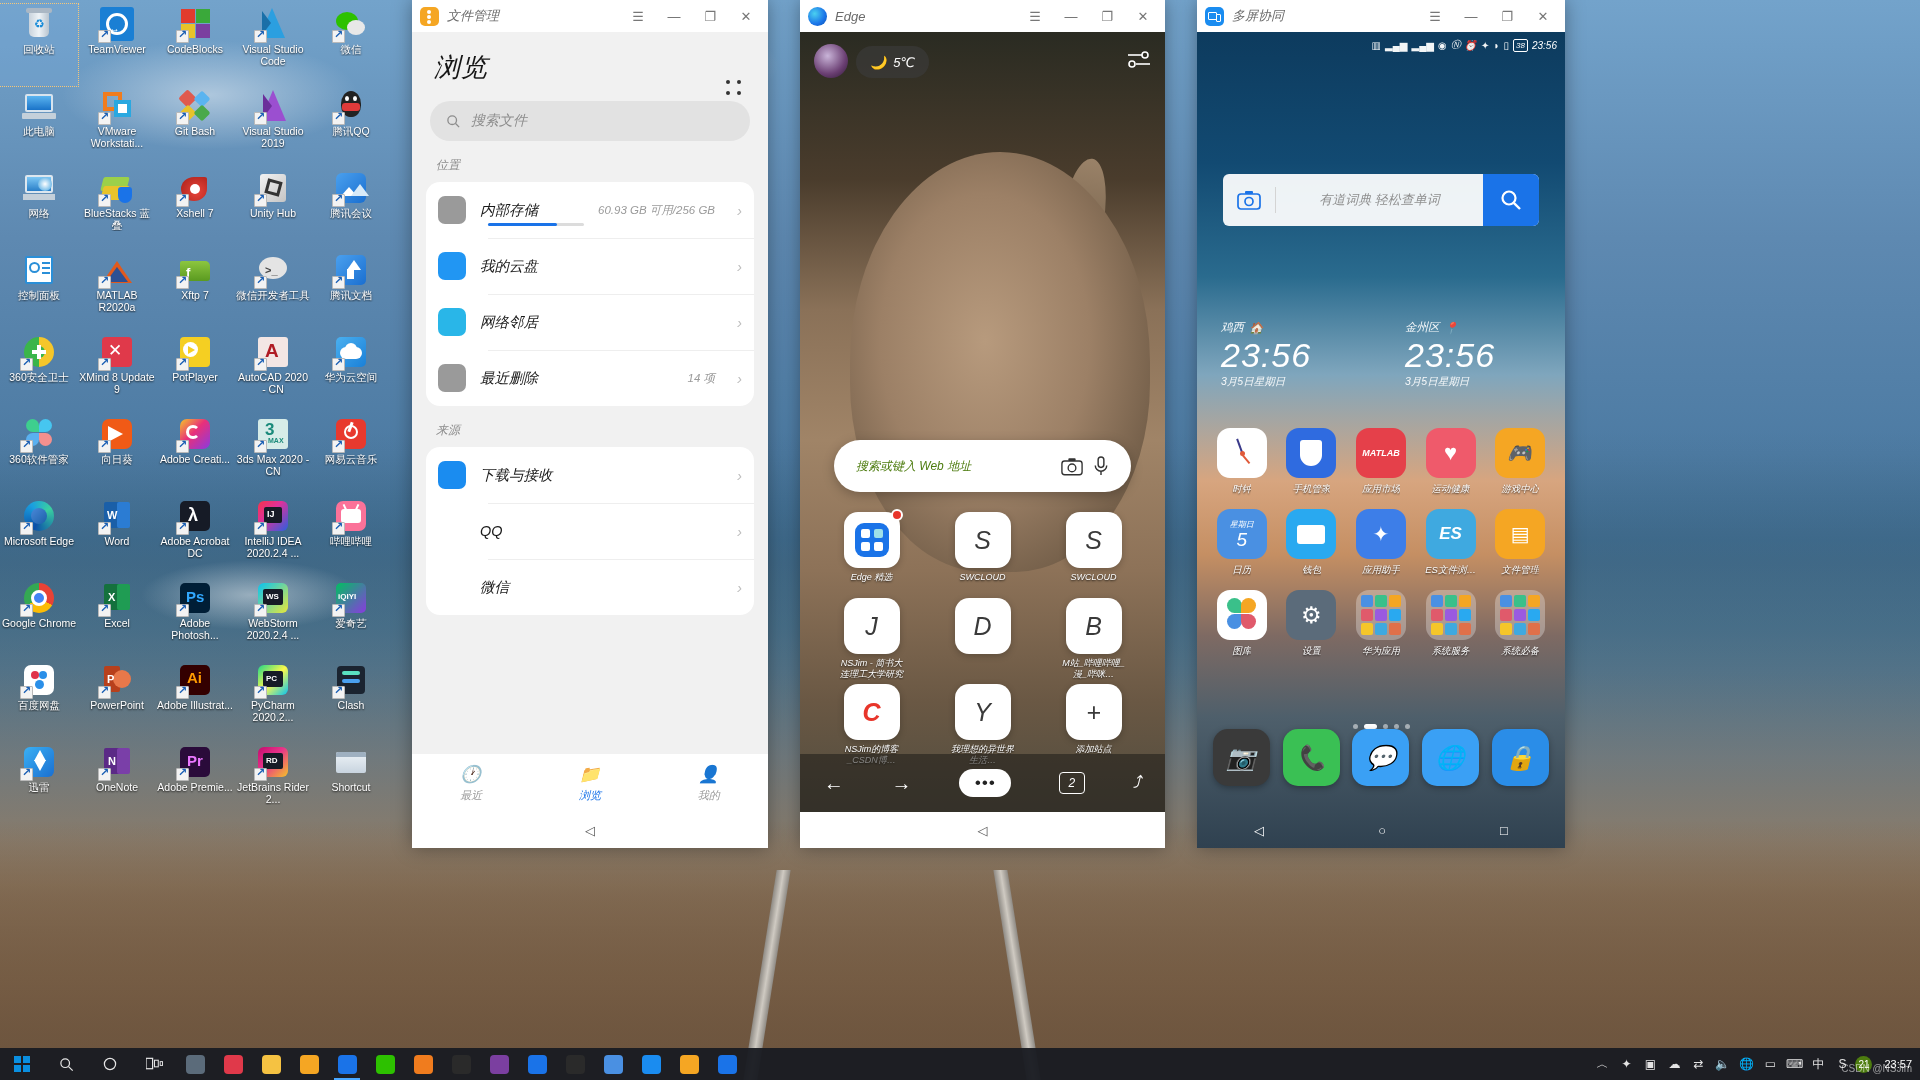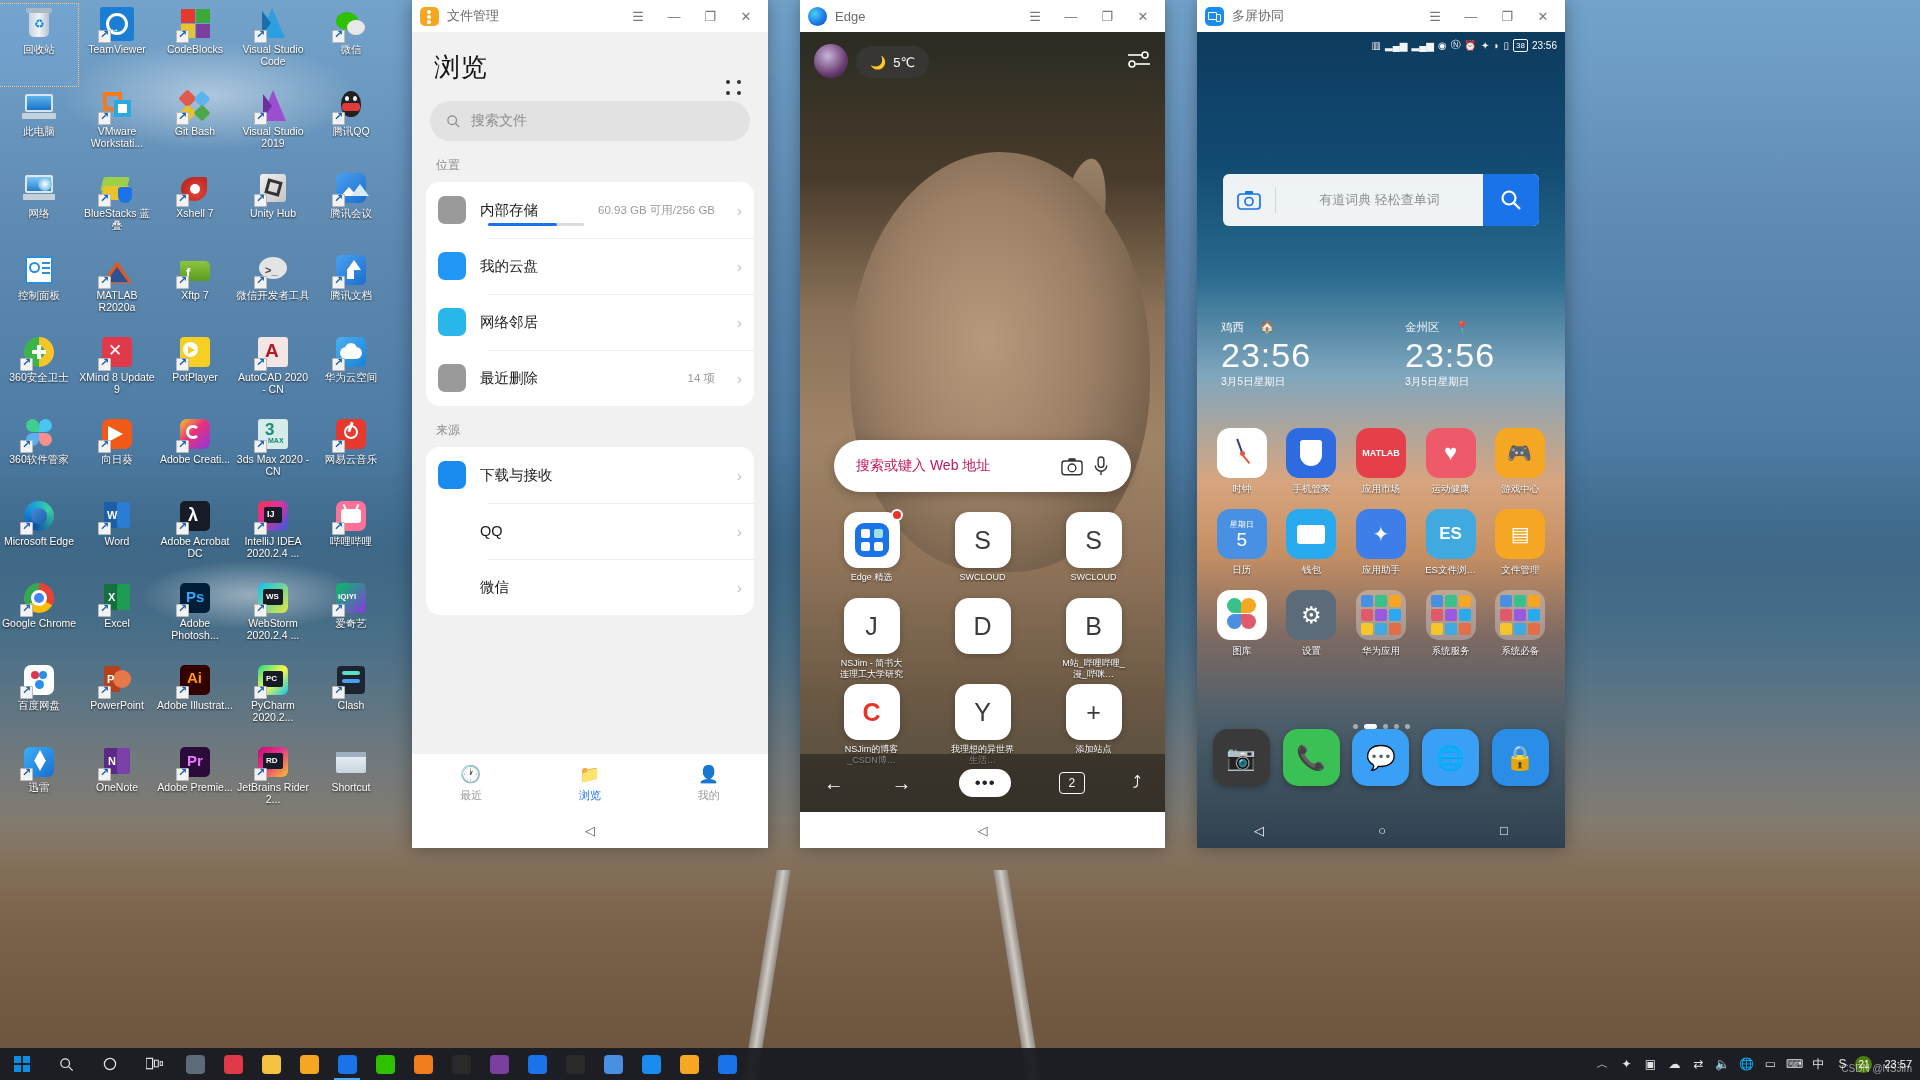--- a/index.html
+++ b/index.html
@@ -49,21 +49,21 @@
   }
   .shortcut-arrow {
     position:absolute; left:-2px; bottom:-2px; width:13px; height:13px;
     background:#f3f3f3; border:1px solid #b9b9b9; border-radius:1px;
   }
   .shortcut-arrow::after {
     content:"↗"; position:absolute; left:1px; top:-3px; font-size:11px; color:#1a5fb4; font-weight:bold;
   }
 
   
-  .pwin { position:absolute; top:0; background:#fff; box-shadow:0 0 18px rgba(0,0,0,.35); overflow:hidden; }
+  .pwin { position:absolute; top:0; background:#fff; box-shadow:0 0 18px rgba(0,0,0,.35); overflow:hidden;font-style:italic; }
   .ptitle { height:32px; background:#fff; display:flex; align-items:center; padding:0 8px; gap:8px; }
   .ptitle .tname { font-size:13px; color:#6b6b6b; flex:1; }
   .ptitle .wbtn { width:28px; height:26px; display:flex; align-items:center; justify-content:center; color:#777; font-size:13px; }
   .appicn { width:19px; height:19px; border-radius:5px; flex:none; position:relative; }
 
   
   #fm { left:412px; width:356px; height:848px; background:#f1f1f1; }
   #fm .fmbody { height:816px; background:#f1f1f1; position:relative; overflow:hidden; }
   #fm h1 { font-size:26px; color:#161616; font-weight:400; padding:18px 22px 8px; letter-spacing:1px; }
   #fm .dots4 { position:absolute; right:22px; top:46px; width:20px; height:20px; }
@@ -101,21 +101,21 @@
     border-radius:50% 50% 45% 45%;
   }
   #edge .ear { position:absolute; width:42px; height:120px; background:linear-gradient(180deg,#9a8268,#6d5a45); border-radius:50% 50% 30% 30%; }
   #edge .avatar { position:absolute; left:14px; top:12px; width:34px; height:34px; border-radius:50%;
      background:radial-gradient(circle at 40% 35%, #c9b4d8, #6b3f73 60%, #2c1832); }
   #edge .weather { position:absolute; left:56px; top:14px; height:32px; border-radius:16px; background:rgba(60,60,60,.62);
      display:flex; align-items:center; gap:7px; padding:0 14px; color:#fff; font-size:13px; }
   #edge .settings-ic { position:absolute; right:14px; top:16px; width:24px; height:22px; }
   #edge .obox { position:absolute; left:34px; right:34px; top:408px; height:52px; background:#fff; border-radius:26px;
      display:flex; align-items:center; padding:0 22px; gap:10px; box-shadow:0 3px 12px rgba(0,0,0,.25); }
-  #edge .obox .ph { flex:1; color:#be185d; font-size:14px; }
+  #edge .obox .ph { flex:1; color:#4d7c0f; font-size:12px; }
   #edge .dial { position:absolute; left:20px; right:20px; top:480px; }
   #edge .drow { display:flex; gap:8px; margin-bottom:4px; }
   #edge .dcell { width:auto; flex:1; display:flex; flex-direction:column; align-items:center; gap:4px; }
   #edge .dtile { width:56px; height:56px; border-radius:14px; background:#fff; display:flex; align-items:center; justify-content:center;
      font-size:25px; color:#3a3a3a; position:relative; box-shadow:0 2px 7px rgba(0,0,0,.22); }
   #edge .dlabel { font-size:9px; color:#fff; text-align:center; line-height:10.5px; height:22px; overflow:hidden; text-shadow:0 1px 2px rgba(0,0,0,.8); width:66px; }
   #edge .badge { position:absolute; right:-3px; top:-3px; width:12px; height:12px; border-radius:50%; background:#e8352a; border:2px solid #fff; }
   #edge .ebar { position:absolute; left:0; right:0; bottom:36px; height:58px; background:rgba(30,28,24,.55); display:flex; align-items:center; justify-content:space-around; color:#fff; }
   #edge .tabcount { min-width:26px; height:22px; border:1.5px solid #fff; border-radius:4px; font-size:12px; display:flex; align-items:center; justify-content:center; }
   #edge .morepill { width:52px; height:28px; border-radius:14px; background:#fff; color:#222; display:flex; align-items:center; justify-content:center; font-size:17px; letter-spacing:1px; }
@@ -127,21 +127,21 @@
   #hw .statusbar { position:absolute; left:0; right:0; top:0; height:26px; display:flex; align-items:center; justify-content:flex-end; gap:4px; padding-right:8px; color:#fff; font-size:10px; }
   #hw .sicn { font-size:10px; opacity:.95; }
   #hw .battery { border:1px solid #fff; border-radius:2px; padding:0 2px; font-size:8px; line-height:11px; }
   #hw .searchwidget { position:absolute; left:26px; right:26px; top:142px; height:52px; background:rgba(255,255,255,.93); border-radius:6px; display:flex; align-items:center; }
   #hw .searchwidget .cam { width:52px; display:flex; align-items:center; justify-content:center; color:#1a73e8; font-size:20px; }
   #hw .searchwidget .div { width:1px; height:26px; background:#d4d4d4; }
   #hw .searchwidget .ph { flex:1; text-align:center; color:#8f8f8f; font-size:13px; }
   #hw .searchwidget .go { width:56px; height:52px; background:#1a73e8; border-radius:0 6px 6px 0; display:flex; align-items:center; justify-content:center; color:#fff; font-size:20px; }
   #hw .clocks { position:absolute; left:0; right:0; top:288px; display:flex; color:#fff; }
   #hw .clk { flex:1; padding-left:24px; }
-  #hw .clk .loc { font-size:11.5px; display:flex; align-items:flex-start; gap:16px; opacity:.95; }
+  #hw .clk .loc { font-size:11.5px; display:flex; align-items:flex-end; gap:5px; opacity:.95; }
   #hw .clk .big { font-size:34px; font-weight:300; line-height:40px; letter-spacing:1px; }
   #hw .clk .date { font-size:10.5px; opacity:.93; }
   #hw .apps { position:absolute; left:10px; right:10px; top:396px; }
   #hw .arow { display:flex; margin-bottom:13px; }
   #hw .acell { flex:1; display:flex; flex-direction:column; align-items:center; gap:5px; }
   #hw .atile { width:50px; height:50px; border-radius:13px; display:flex; align-items:center; justify-content:center; color:#fff; font-size:20px; box-shadow:0 2px 6px rgba(0,0,0,.3); }
   #hw .alabel { font-size:9.5px; color:#fff; text-shadow:0 1px 2px rgba(0,0,0,.8); max-width:68px; text-align:center; overflow:hidden; white-space:nowrap; text-overflow:ellipsis; }
   #hw .dots { position:absolute; left:0; right:0; top:692px; display:flex; justify-content:center; gap:6px; }
   #hw .dots i { width:5px; height:5px; border-radius:50%; background:rgba(255,255,255,.5); }
   #hw .dots i.on { background:#fff; width:13px; border-radius:3px; }

